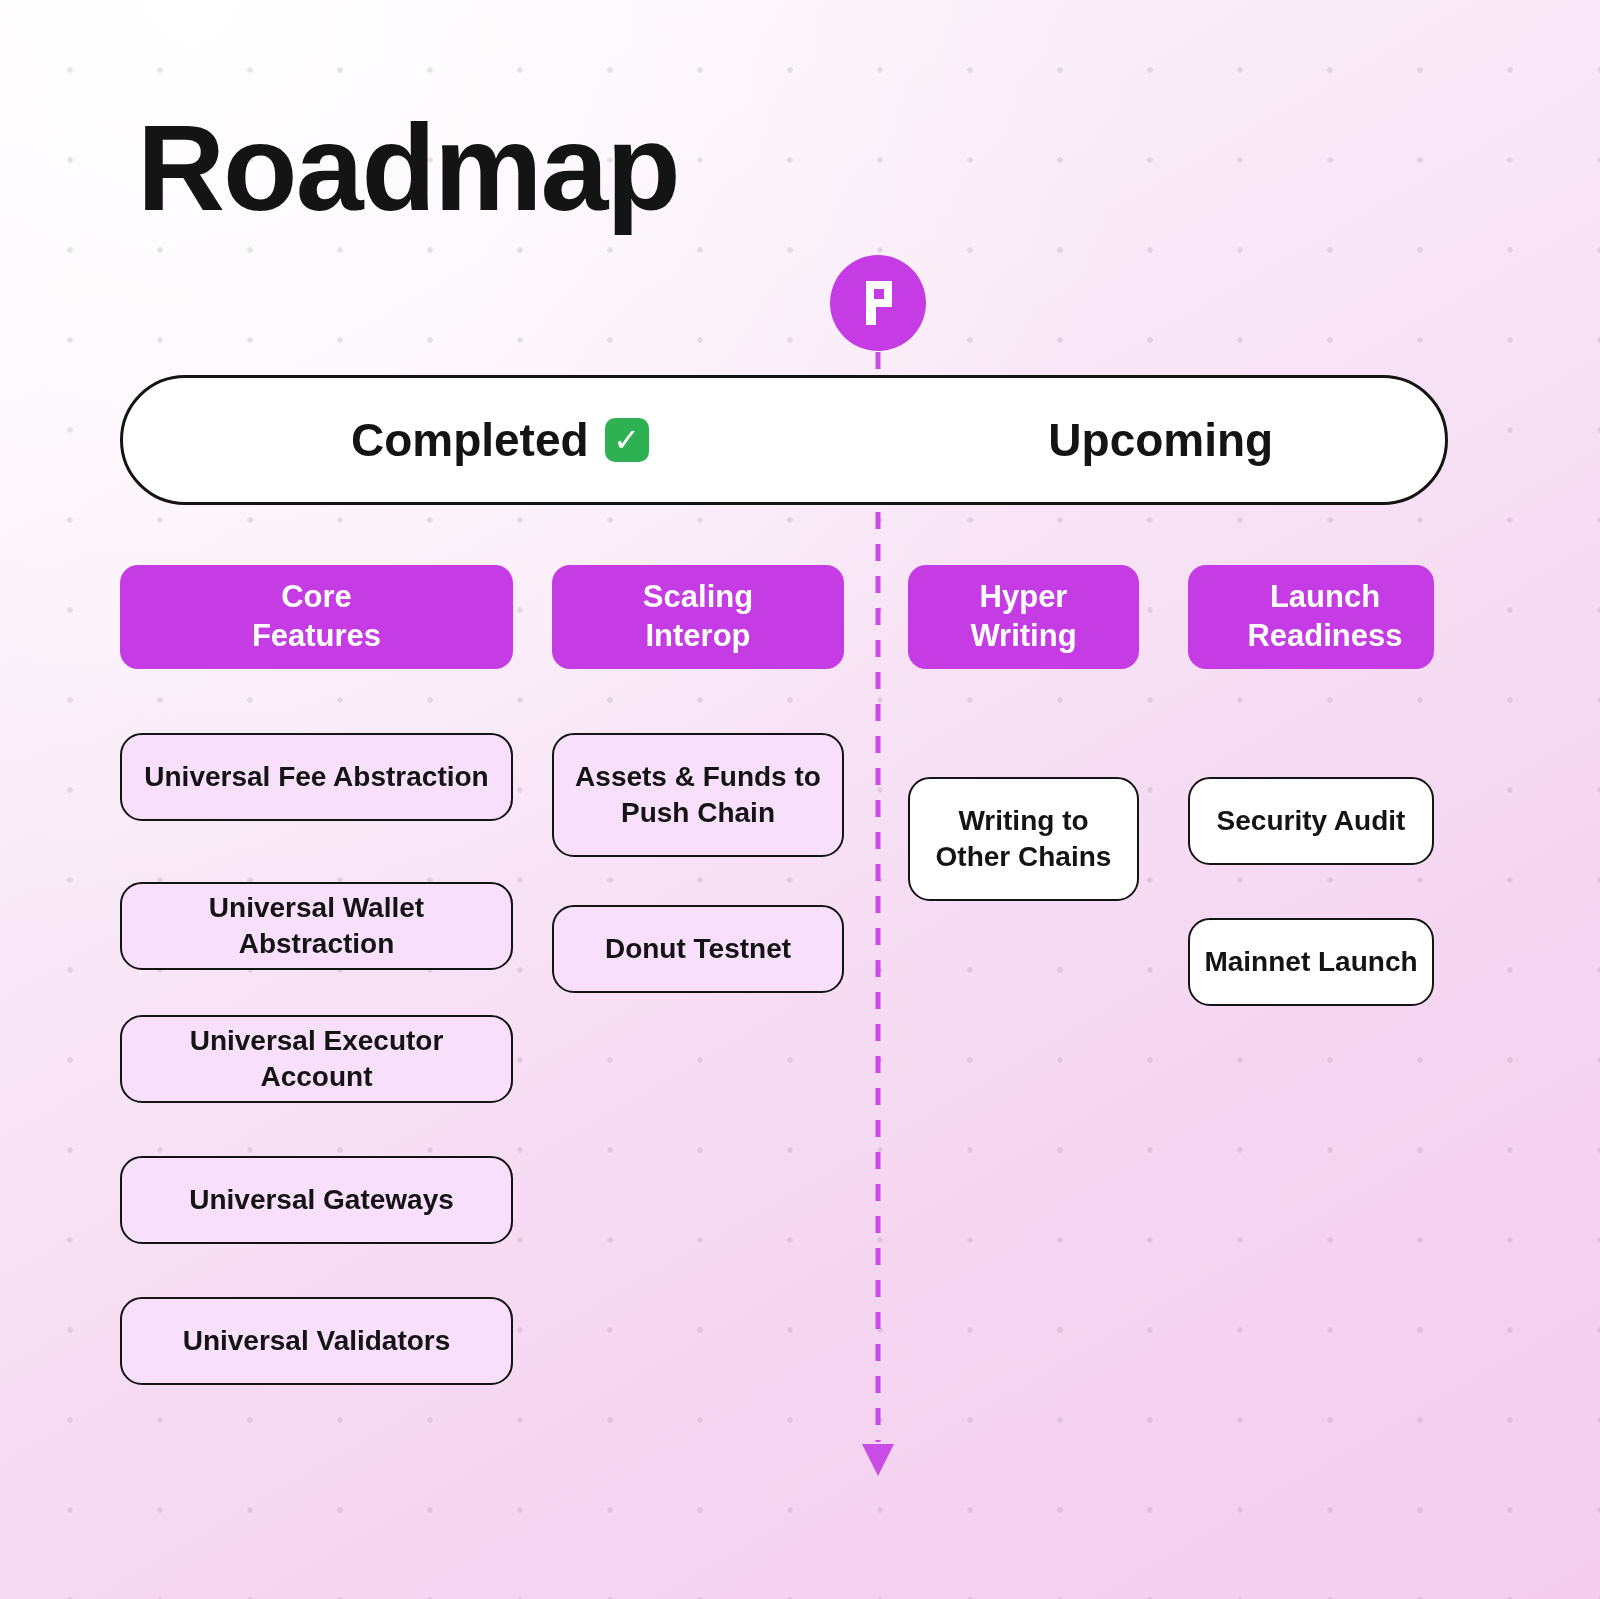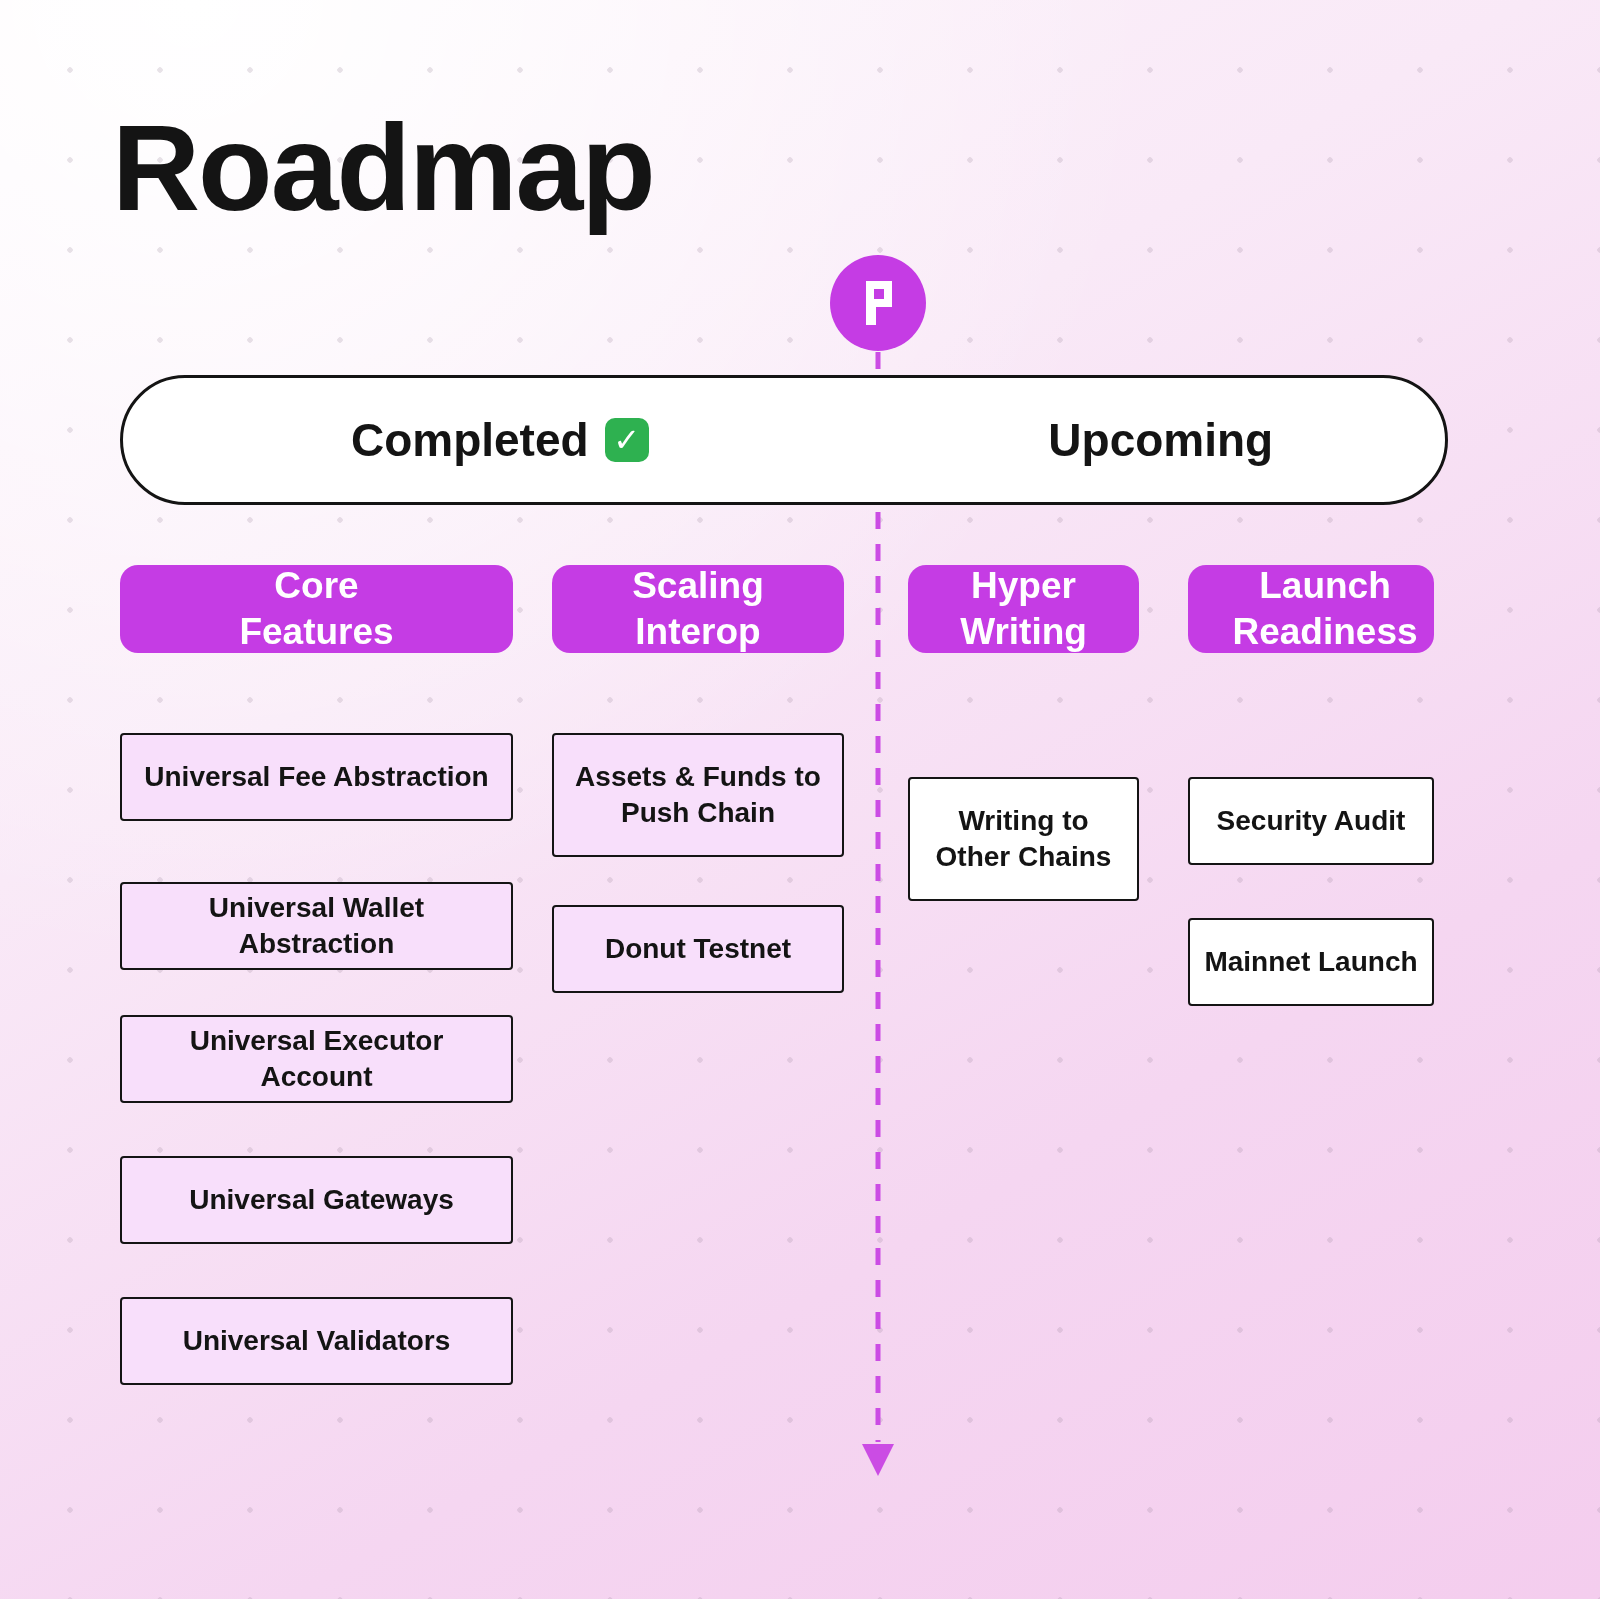--- a/index.html
+++ b/index.html
@@ -12,21 +12,21 @@
     width:1600px;height:1599px;
     overflow:hidden;
     background-image:
       radial-gradient(circle, rgba(150,130,150,0.22) 2.5px, transparent 3px),
       radial-gradient(circle at 12% 0%, #ffffff 0%, rgba(255,255,255,0) 45%),
       linear-gradient(150deg,#fdf7fc 0%, #f9e9f7 35%, #f5d6f1 70%, #f4cdee 100%);
     background-size:90px 90px, 100% 100%, 100% 100%;
     background-position:25px 25px, 0 0, 0 0;
   }
   .page-title{
-    position:absolute;left:112px;top:98px;
+    position:absolute;left:137px;top:98px;
     font-size:122px;font-weight:800;color:#141414;
     letter-spacing:-2px;
   }
   
   .logo{
     position:absolute;left:830px;top:255px;width:96px;height:96px;
   }
   
   .divider{
     position:absolute;left:856px;top:352px;width:44px;height:1130px;
@@ -44,31 +44,31 @@
   }
   .pill-left{width:57%;}
   .pill-right{width:43%;}
   .check-badge{
     display:inline-flex;align-items:center;justify-content:center;
     width:44px;height:44px;border-radius:10px;background:#2eb150;
     color:#ffffff;font-size:32px;font-weight:800;line-height:1;
   }
   
   .col-header{
-    position:absolute;height:88px;
+    position:absolute;height:104px;
     background:#c53ce4;border-radius:18px;
     display:flex;align-items:center;justify-content:center;
-    color:#ffffff;font-size:37px;font-weight:800;text-align:center;
+    color:#ffffff;font-size:31px;font-weight:800;text-align:center;
     white-space:pre-line;line-height:1.25;
     box-sizing:border-box;
   }
   
   .item{
     position:absolute;
-    border:2.5px solid #141414;border-radius:4px;
+    border:2.5px solid #141414;border-radius:22px;
     display:flex;align-items:center;justify-content:center;
     font-size:28px;font-weight:700;color:#141414;text-align:center;
     white-space:pre-line;line-height:1.3;
     box-sizing:border-box;padding:6px 14px;
   }
   .item.completed{background:#f8dffb;}
   .item.upcoming{background:#ffffff;margin-top:44px;}
 </style>
 </head>
 <body>

